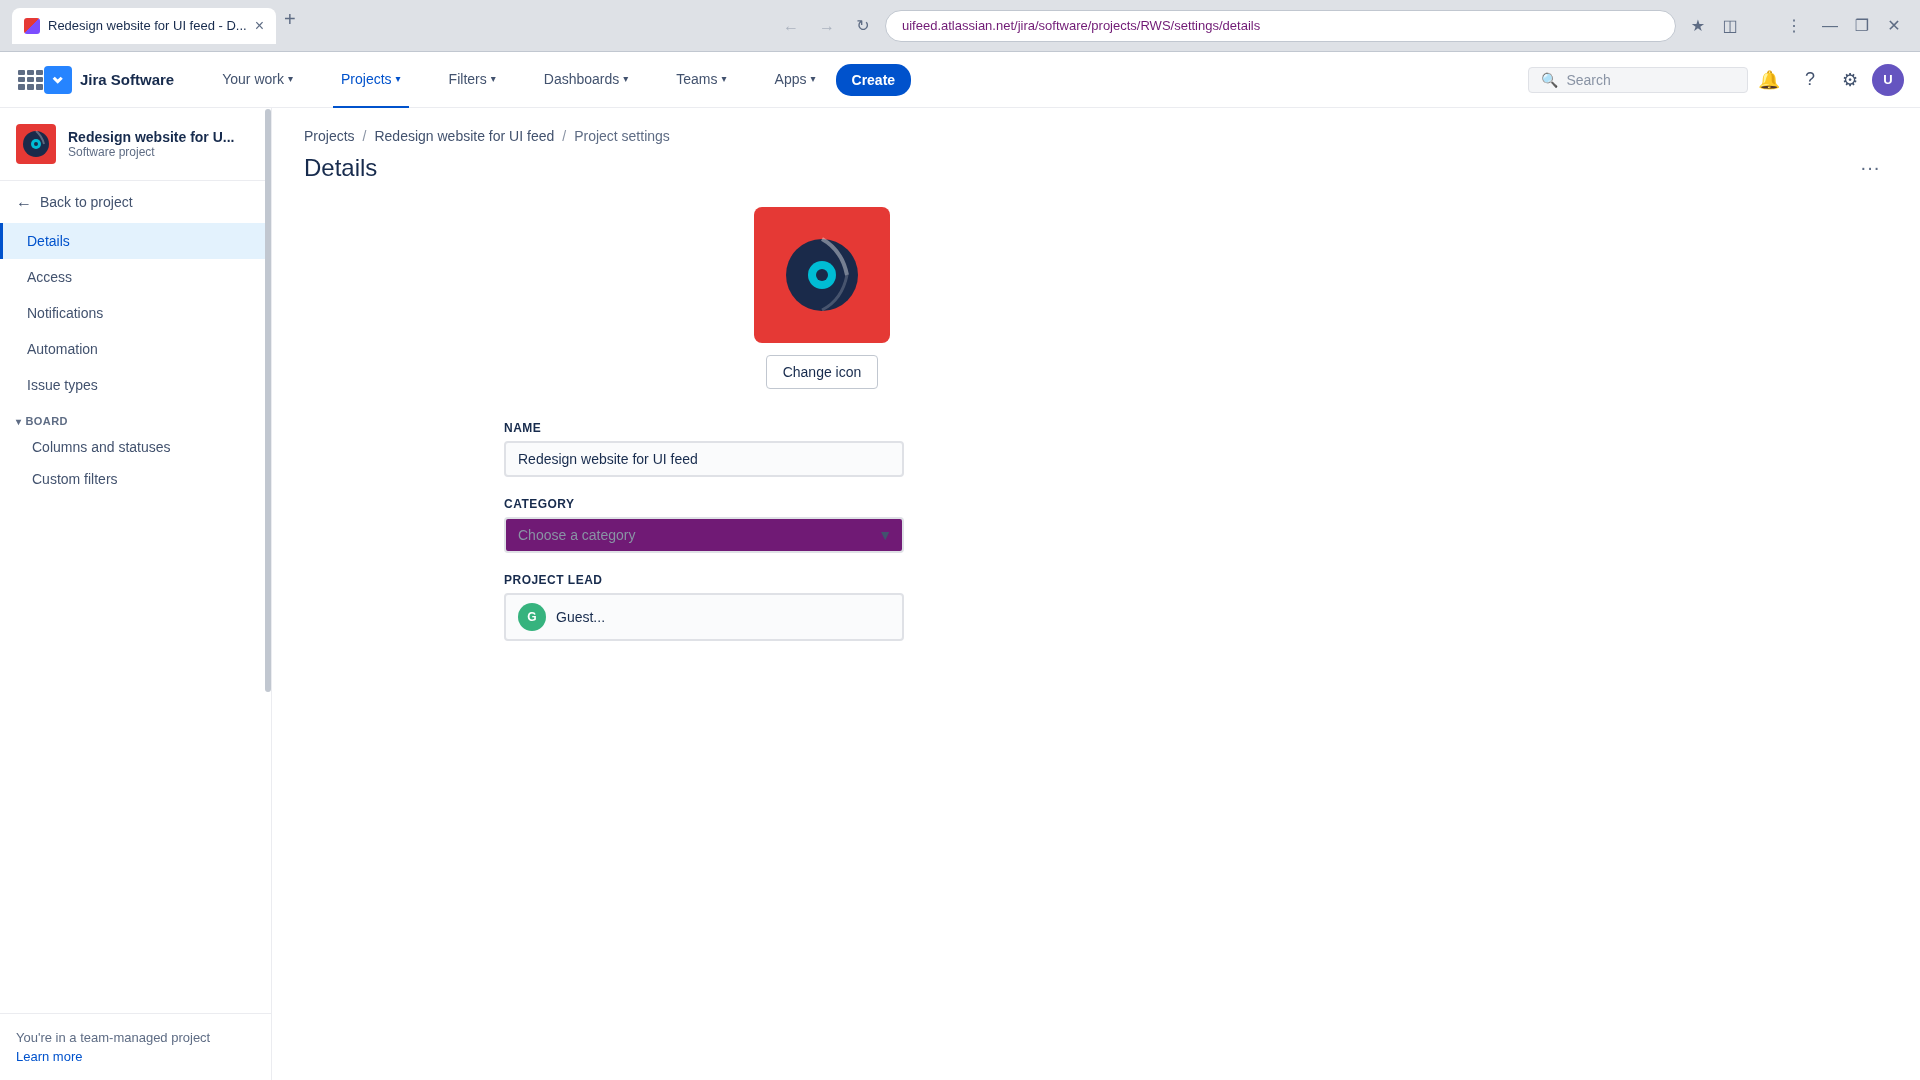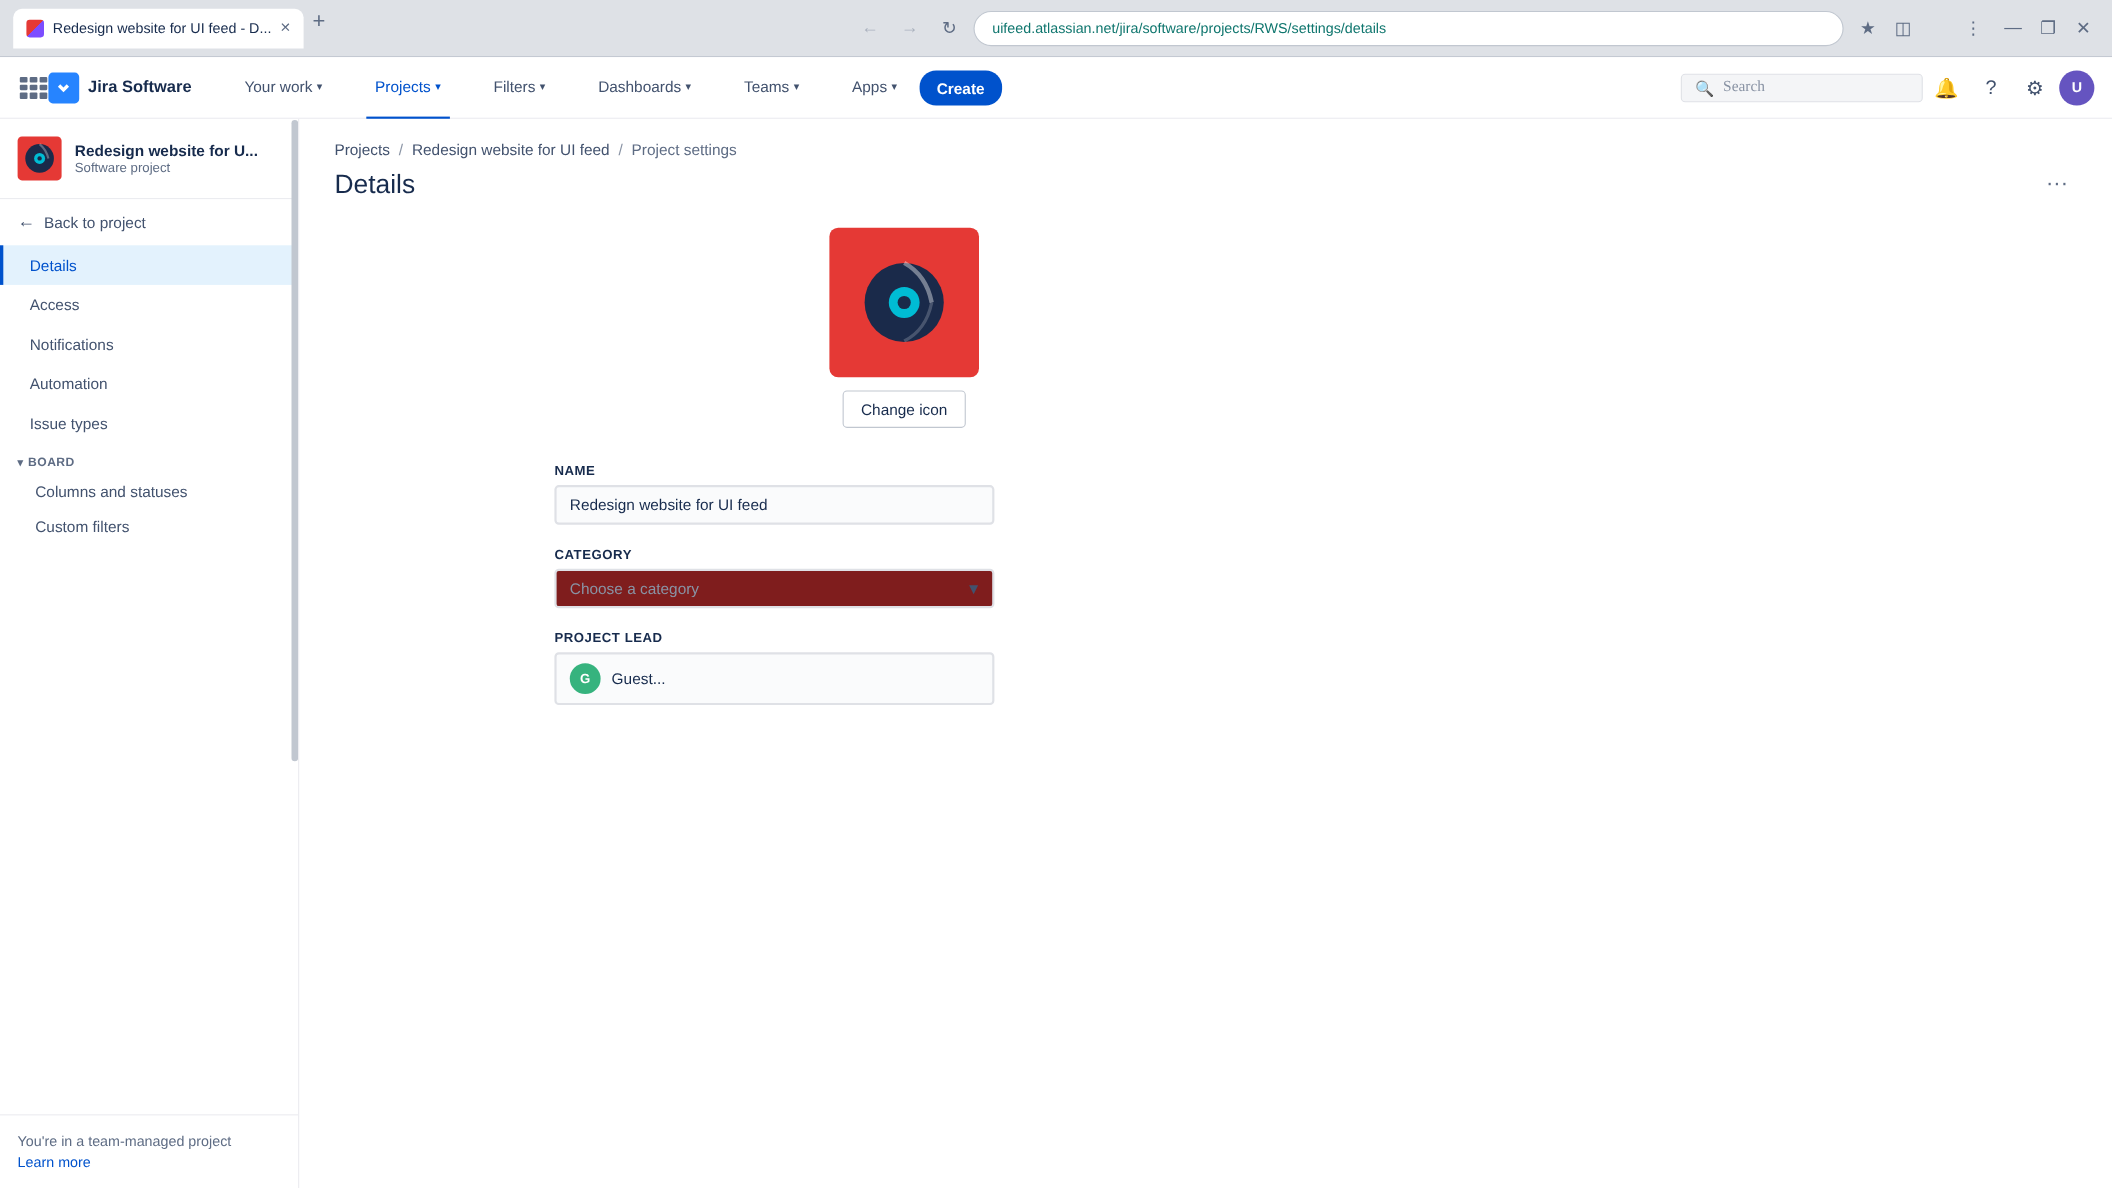--- a/index.html
+++ b/index.html
@@ -155,21 +155,21 @@
       margin-left: auto;
       display: flex; align-items: center;
       background: #f4f5f7;
       border: 1px solid #dfe1e6;
       border-radius: 4px;
       padding: 4px 12px;
       gap: 8px;
       width: 220px;
       cursor: text;
     }
-    .nav-search-text { color: #8993a4; font-size: 14px; font-family: Liberation Serif, serif; }
+    .nav-search-text { color: #8993a4; font-size: 14px; }
     .nav-icon-btn {
       width: 36px; height: 36px;
       border: none; background: none;
       cursor: pointer;
       display: flex; align-items: center; justify-content: center;
       border-radius: 50%;
       color: #42526e;
       font-size: 18px;
     }
     .nav-avatar {
@@ -445,21 +445,21 @@
       <span class="browser-tab-close">×</span>
     </div>
     <button class="browser-tab-new">+</button>
   </div>
   <div class="browser-controls">
     <button class="browser-btn disabled">←</button>
     <button class="browser-btn disabled">→</button>
     <button class="browser-btn">↻</button>
   </div>
   <div class="address-bar">
-    <span style="font-size:13px; color:#0f766e;">uifeed.atlassian.net/jira/software/projects/RWS/settings/details</span>
+    <span style="font-size:13px; color:#701a75;">uifeed.atlassian.net/jira/software/projects/RWS/settings/details</span>
   </div>
   <div class="browser-actions">
     <button class="browser-action-btn">★</button>
     <button class="browser-action-btn">◫</button>
     <button class="browser-action-btn" style="font-size:13px; color:#555;">
       <span></span>
     </button>
     <button class="browser-action-btn">⋮</button>
   </div>
   <div class="window-controls">
@@ -621,21 +621,21 @@
 
         <div class="form-group">
           <label class="form-label">Name</label>
           <input class="form-input" type="text" value="Redesign website for UI feed" style="">
         </div>
 
 
         <div class="form-group">
           <label class="form-label">Category</label>
           <div class="select-wrapper">
-            <select style="width:100%; border:2px solid #dfe1e6; border-radius:4px; padding:8px 12px; font-size:14px; color:#8993a4; background:#7f1d1d; outline:none; cursor:pointer;">
+            <select style="width:100%; border:2px solid #dfe1e6; border-radius:4px; padding:8px 12px; font-size:14px; color:#8993a4; background:#701a75; outline:none; cursor:pointer;">
               <option value="">Choose a category</option>
             </select>
             <span class="select-chevron">▼</span>
           </div>
         </div>
 
         <div class="form-group">
           <label class="form-label">Project lead</label>
           <div class="project-lead-field">
             <div class="lead-avatar">G</div>

